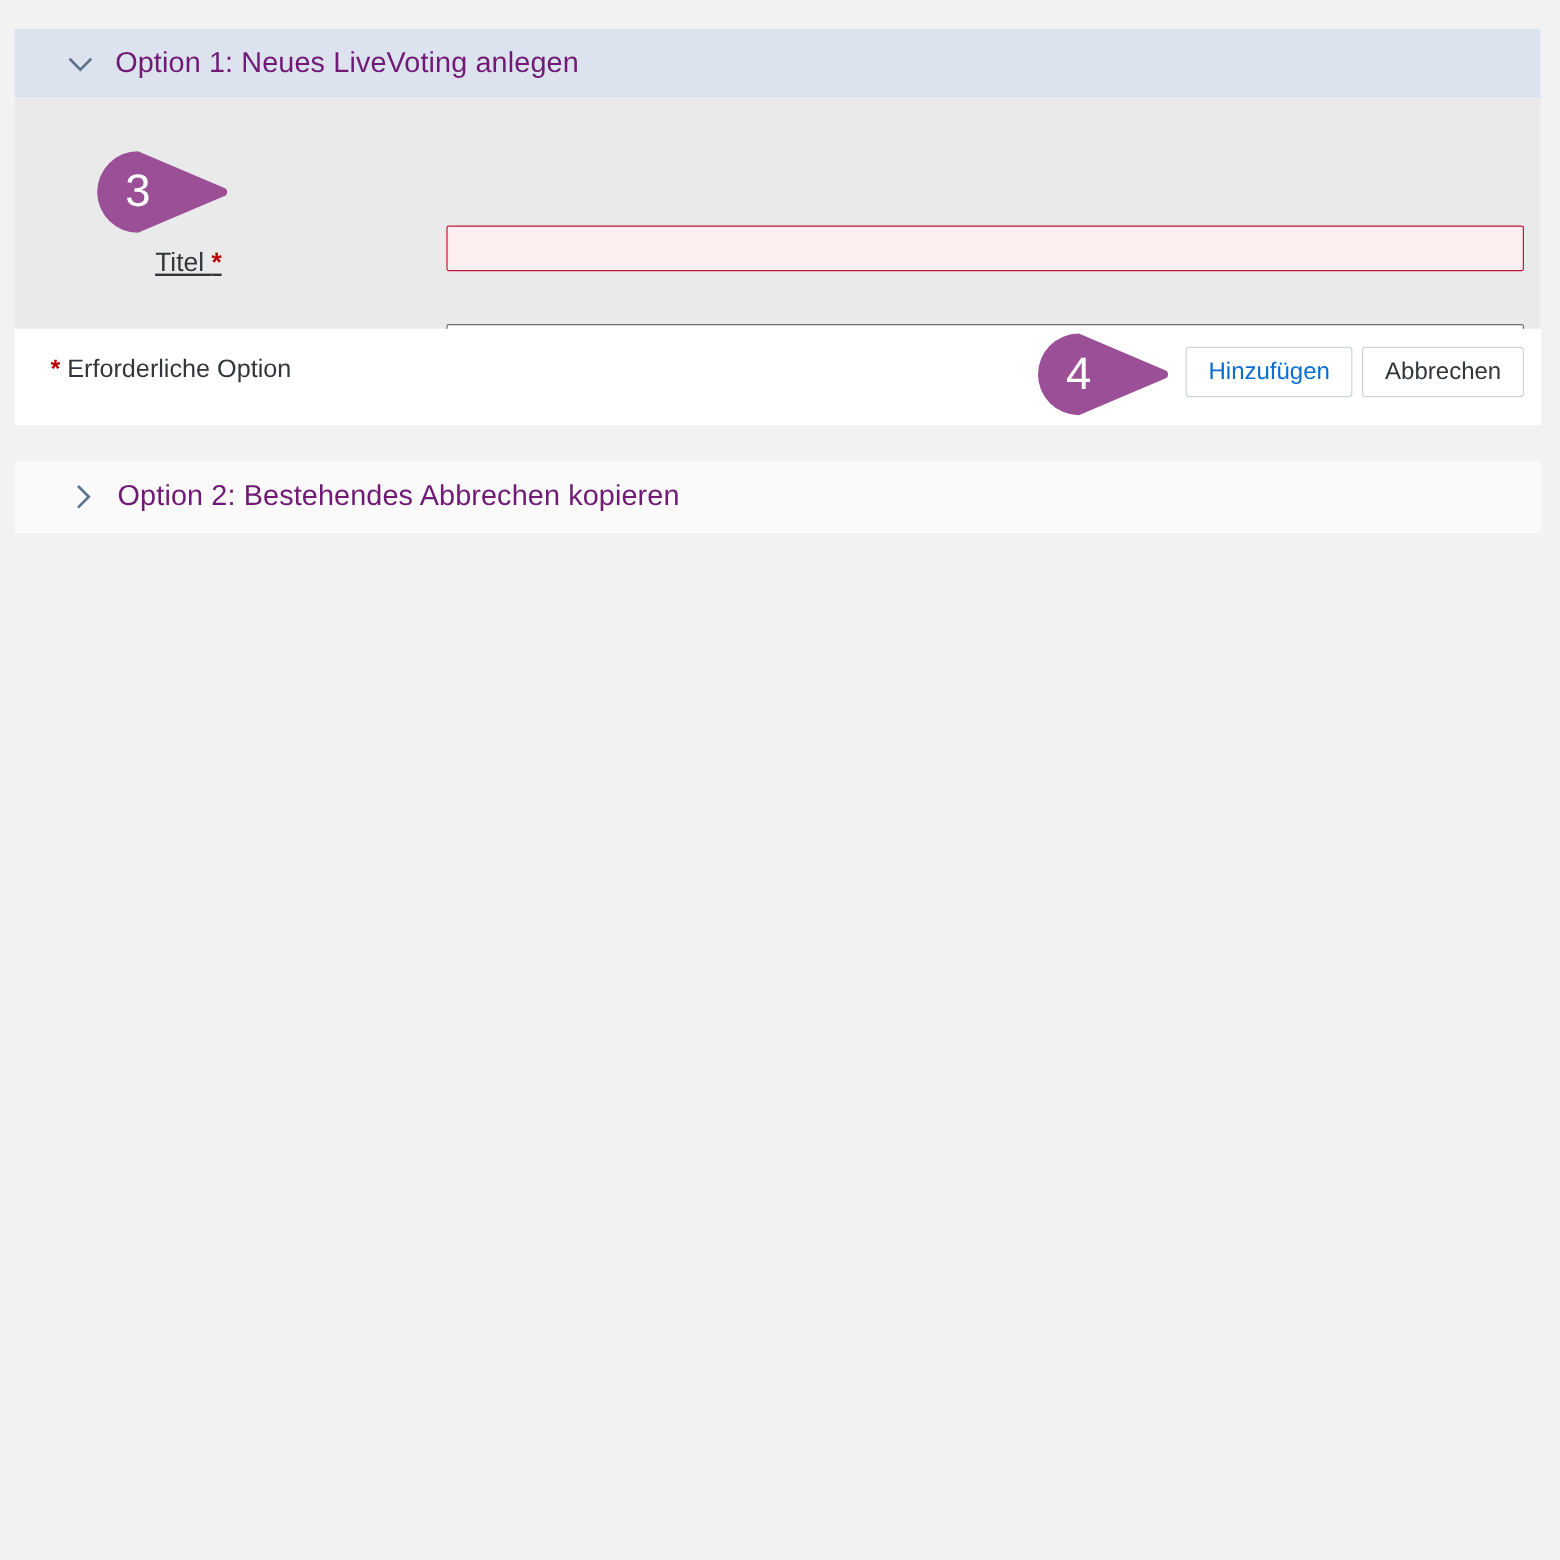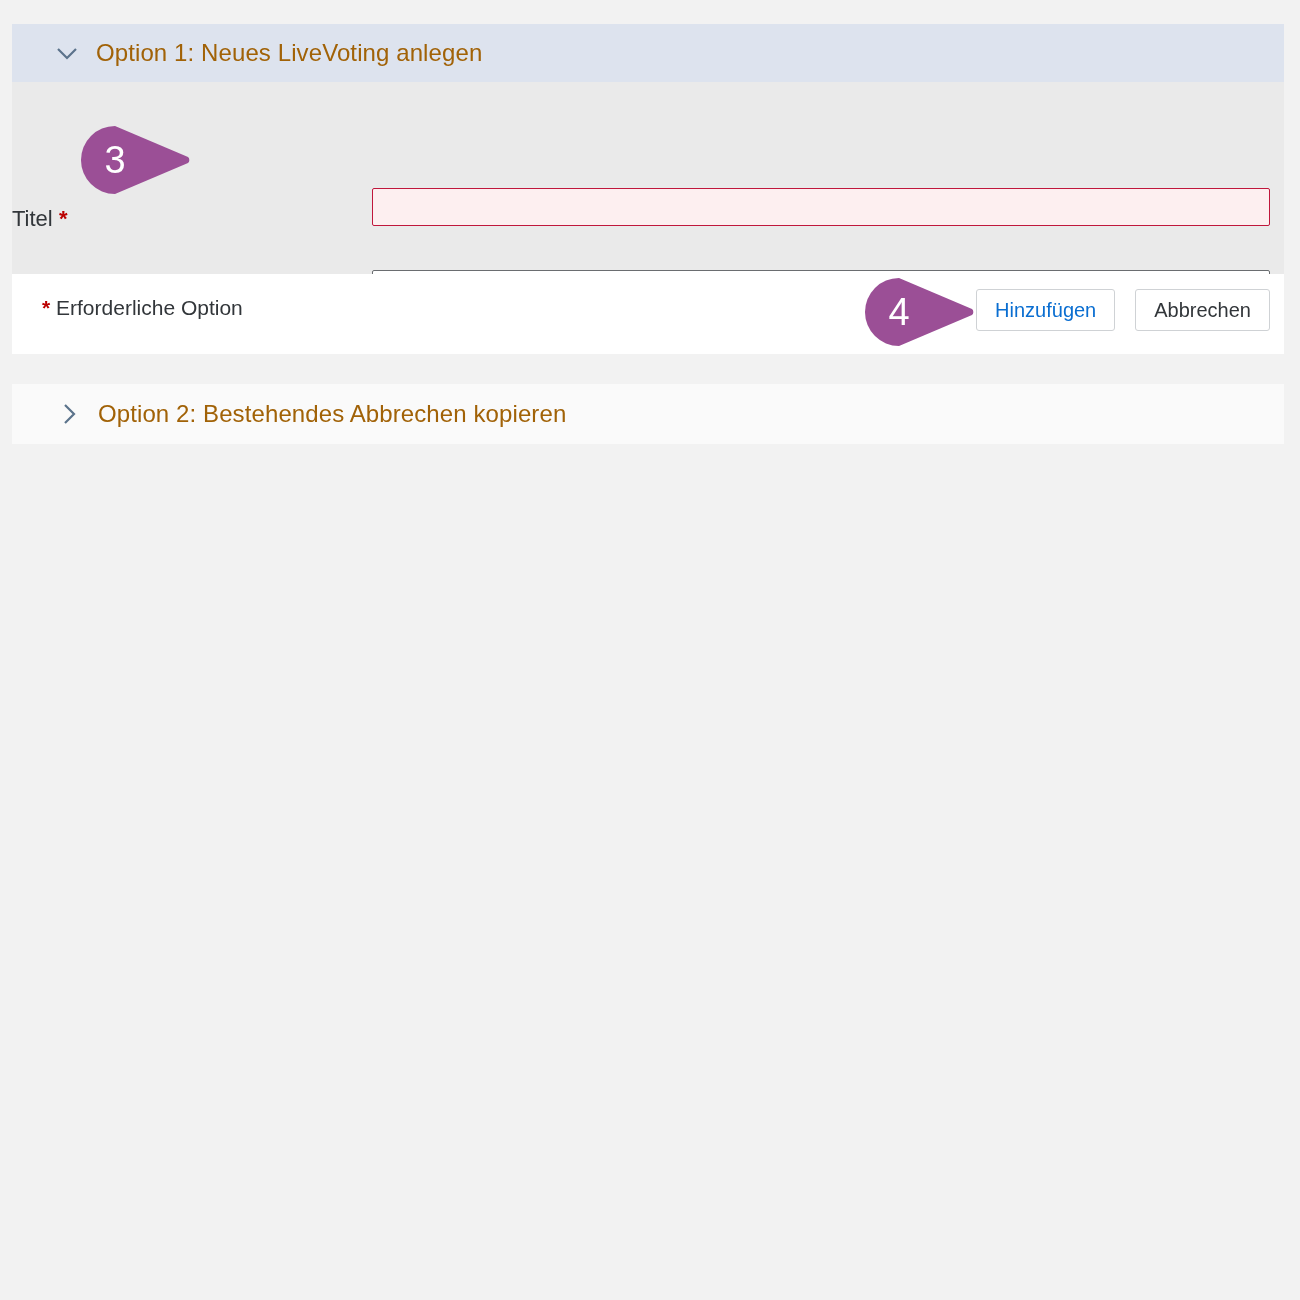--- a/index.html
+++ b/index.html
@@ -46,45 +46,46 @@
     width: 26px;
     height: 26px;
     margin-right: 16px;
     flex: 0 0 auto;
     position: relative;
   }
   .chevron svg { display: block; }
 
   .panel-title {
     font-size: 24px;
-    color: #a16207;
+    color: #701a75;
     letter-spacing: 0.1px;
     white-space: nowrap;
   }
 
   .panel-body {
     background: #eaeaea;
     padding: 0;
     position: relative;
     height: 192px;
   }
 
   .form-row {
     position: absolute;
     display: flex;
     align-items: flex-start;
   }
 
   .label {
     font-size: 22px;
     color: #32363a;
-    text-align: left;
+    text-align: center;
     width: 290px;
     padding-top: 6px;
     box-sizing: border-box;
+    text-decoration: underline;
   }
   .req-star {
     color: #bb0000;
     font-weight: bold;
   }
 
   .title-input {
     position: absolute;
     left: 360px;
     top: 106px;
@@ -140,21 +141,21 @@
     top: 22px;
     font-size: 21px;
     color: #32363a;
   }
 
   .footer-buttons {
     position: absolute;
     right: 14px;
     top: 15px;
     display: flex;
-    gap: 20px;
+    gap: 8px;
     margin-left: 36px;
   }
 
   .btn {
     font-family: "Liberation Sans", sans-serif;
     font-size: 20px;
     color: #0a6ed1;
     background: #ffffff;
     border: 1px solid #cfd2d5;
     border-radius: 3px;

